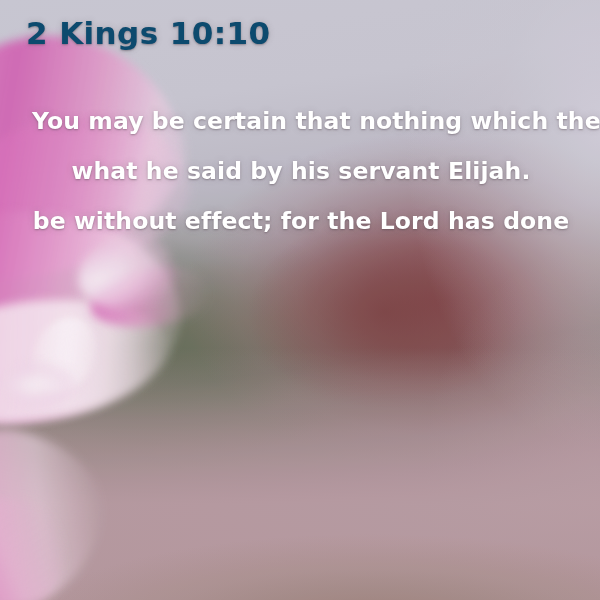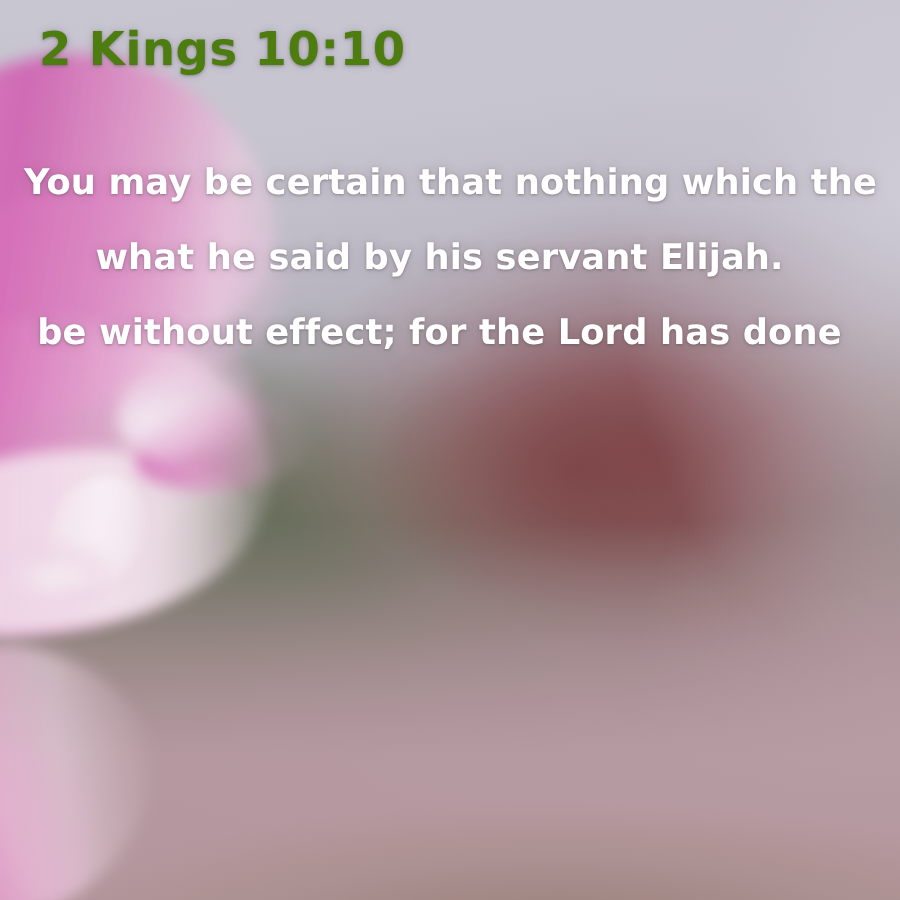--- a/index.html
+++ b/index.html
@@ -281,34 +281,34 @@
     z-index: 5;
     width: 100%;
     height: 100%;
   }
 
   #verse-title {
     position: absolute;
     left: 26px;
     top: 15px;
     margin: 0;
-    color: #4d7c0f;
+    color: #0c4a6e;
     font-family: "DejaVu Sans", sans-serif;
     font-weight: bold;
     font-size: 31px;
     letter-spacing: 0.4px;
     text-shadow:
       0 1px 2px rgba(70,60,70,0.42),
       0 0 6px rgba(90,80,90,0.22);
     white-space: nowrap;
   }
 
   #verse-body {
     position: absolute;
-    left: 16px;
+    left: 32px;
     right: 30px;
     top: 96px;
     margin: 0;
     text-align: center;
     color: #ffffff;
     font-family: "DejaVu Sans", sans-serif;
     font-weight: bold;
     font-size: 23.5px;
     line-height: 50px;
     letter-spacing: 0.1px;

